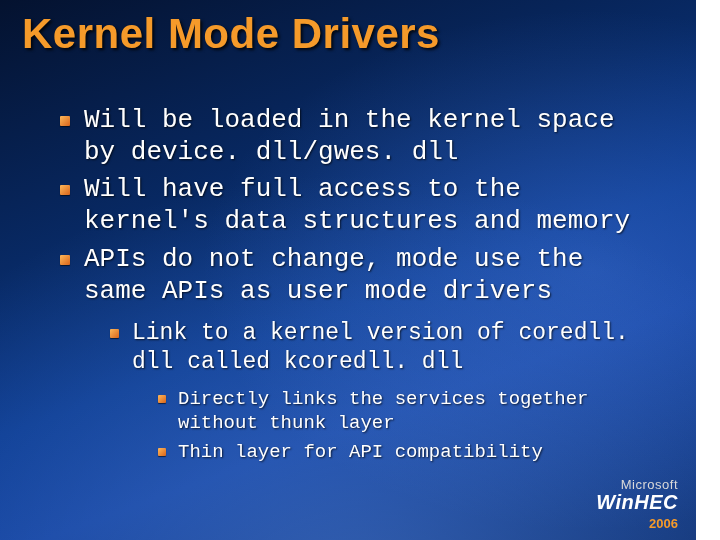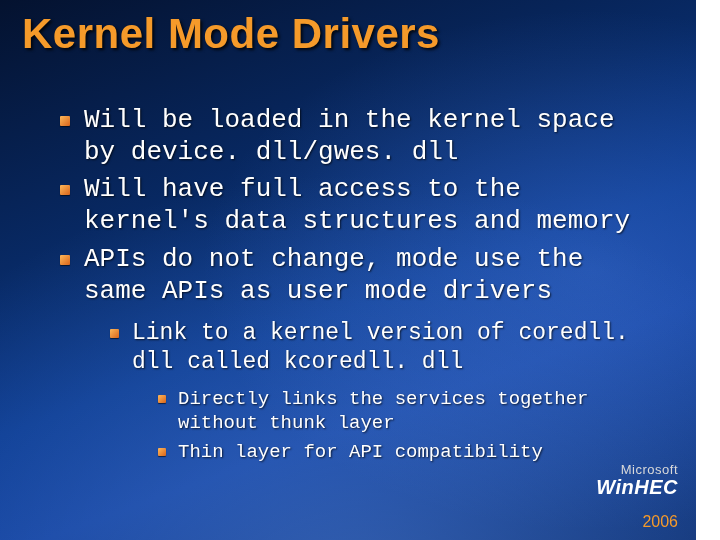--- a/index.html
+++ b/index.html
@@ -123,25 +123,25 @@
   }
   .logo .brand {
     font-size: 20px;
     font-weight: 700;
     color: #ffffff;
     font-style: italic;
     letter-spacing: 0.5px;
   }
   .logo .brand .w { font-style: italic; }
   .logo .year {
-    font-size: 16px;
+    font-size: 13px;
     color: #f59a2a;
-    font-weight: 400;
+    font-weight: 700;
     display: block;
-    margin-top: 17px;
+    margin-top: 5px;
   }
 </style>
 </head>
 <body>
 
 <div class="slide">
   <div class="title">Kernel Mode Drivers</div>
 
   <div class="content">
     <ul class="lvl1">

